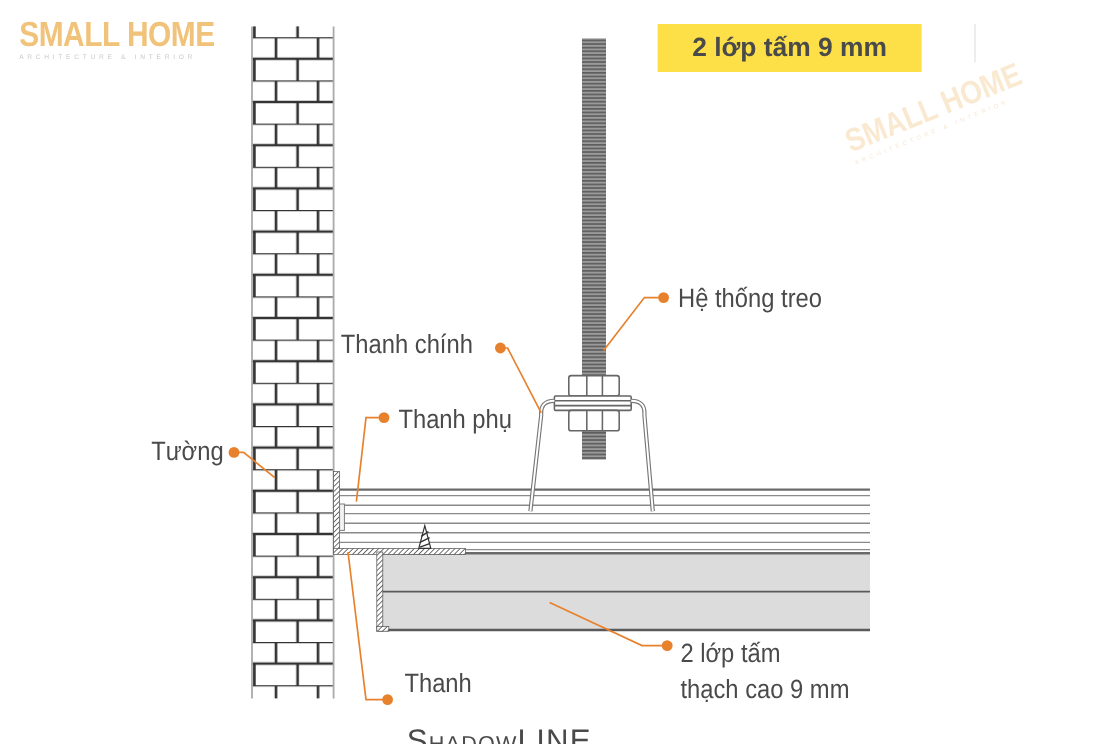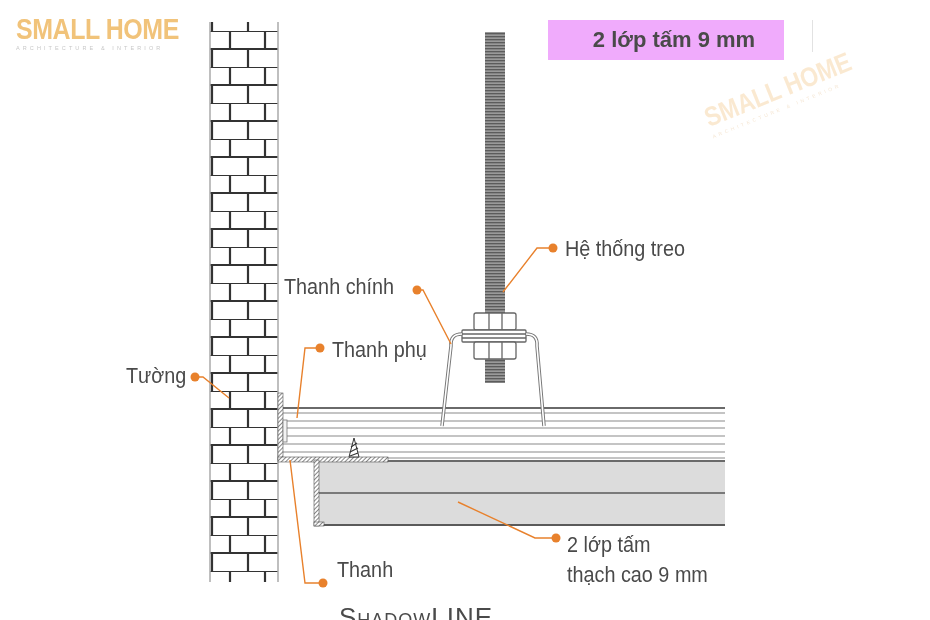--- a/index.html
+++ b/index.html
@@ -3,21 +3,21 @@
   <meta charset="utf-8">
   <style>
     html, body { margin: 0; padding: 0; background: #ffffff; }
     body { width: 930px; height: 620px; position: relative; overflow: hidden; font-family: "Liberation Sans", sans-serif; }
     .logo { position: absolute; left: 16px; top: 14px; width: 170px; }
     .logo .brand { font-family: "Liberation Sans", sans-serif; font-weight: bold; font-size: 29px; color: #f1c37a; letter-spacing: -0.5px; line-height: 30px; transform: scaleX(0.86); transform-origin: left; white-space: nowrap; }
     .logo .sub { font-size: 5.5px; color: #c8c8c8; letter-spacing: 3.1px; margin-top: 1px; white-space: nowrap; }
     .watermark { position: absolute; left: 700px; top: 105px; transform: rotate(-22deg); transform-origin: left top; opacity: 0.45; }
     .watermark .brand { font-weight: bold; font-size: 27px; color: #f6cf9a; white-space: nowrap; transform: scaleX(0.86); transform-origin: left; }
     .watermark .sub { font-size: 5px; color: #e9c9a0; letter-spacing: 3px; white-space: nowrap; }
-    .title-badge { position: absolute; left: 548px; top: 20px; width: 220px; height: 40px; background: #f0abfc; color: #4a4a4a; font-weight: bold; font-size: 22px; line-height: 40px; text-align: center; padding-left: 16px; }
+    .title-badge { position: absolute; left: 548px; top: 20px; width: 220px; height: 40px; background: #fde047; color: #4a4a4a; font-weight: bold; font-size: 22px; line-height: 40px; text-align: center; }
     .thin-line { position: absolute; left: 812px; top: 20px; width: 1px; height: 32px; background: #e2e2e2; }
     svg.drawing { position: absolute; left: 0; top: 0; }
     .label { position: absolute; font-size: 22px; color: #4a4a4a; white-space: nowrap; line-height: 26px; transform: scaleX(0.9); transform-origin: left; }
     .shadowline { position: absolute; left: 339px; top: 588px; font-size: 26px; color: #4a4a4a; letter-spacing: 1px; font-variant: small-caps; white-space: nowrap; line-height: 26px; margin-top: 16px; }
   </style>
 </head>
 <body>
 
 <div class="logo">
   <div class="brand">SMALL HOME</div>

